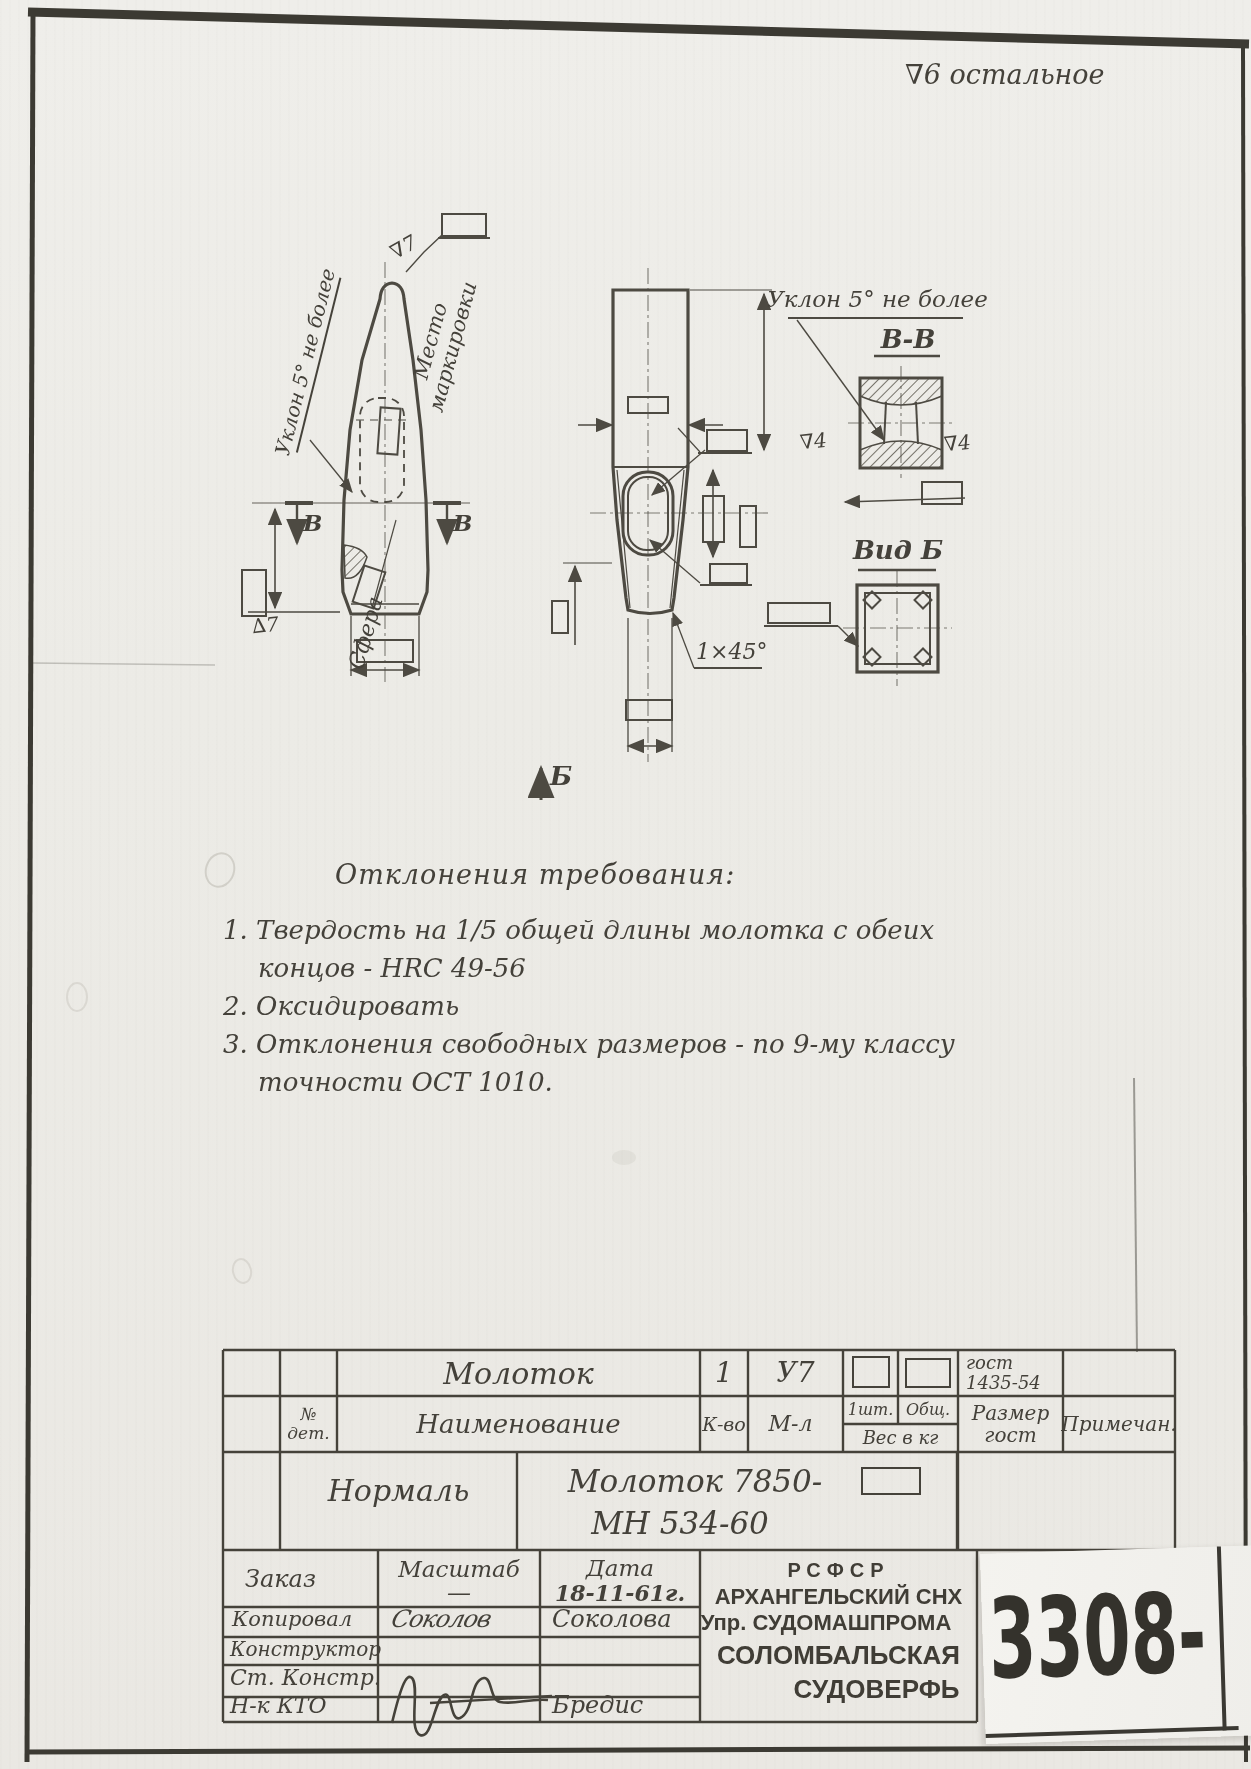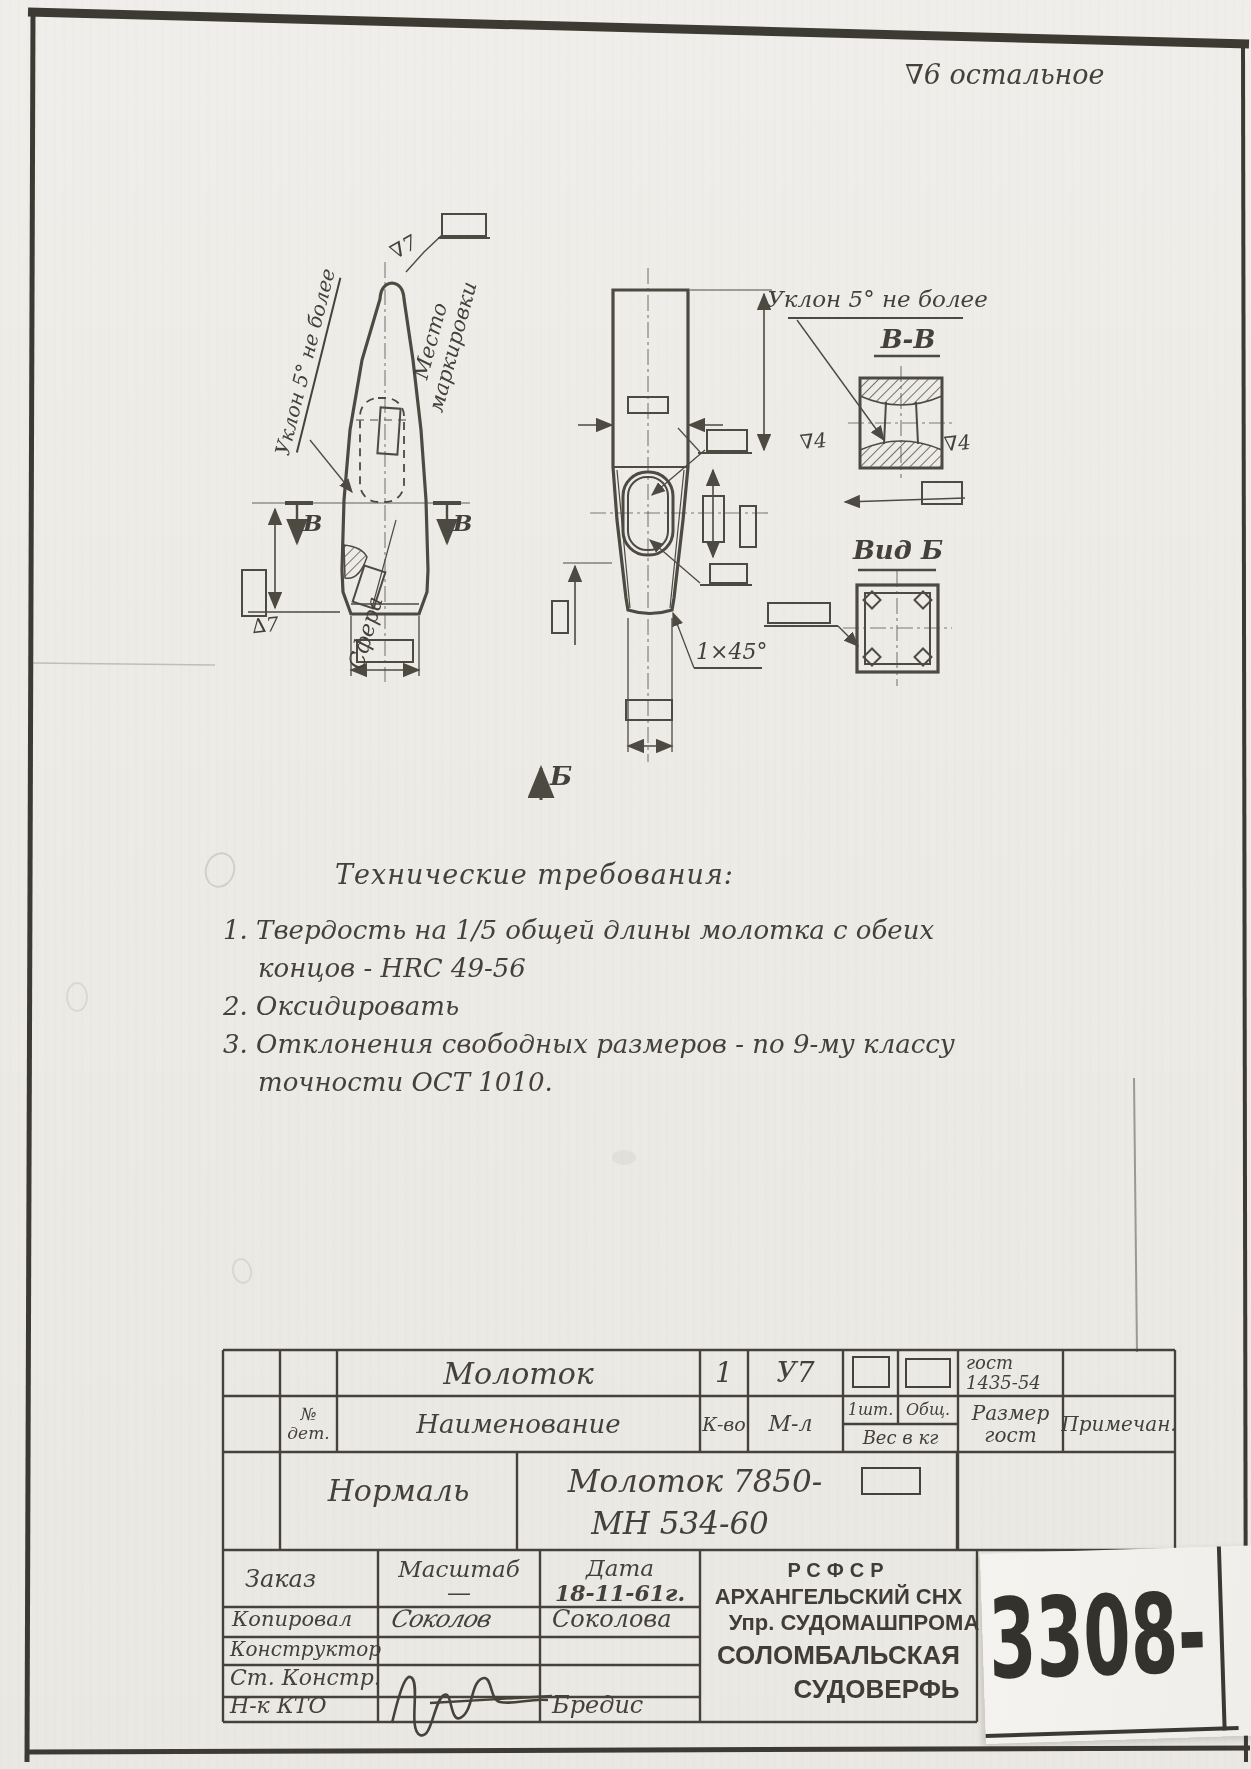--- a/index.html
+++ b/index.html
@@ -240,21 +240,21 @@
 
   <div class="t bold" style="left:550px;top:762px;font-size:26px;">Б</div>
 
   <div class="t c" style="left:790px;top:286px;width:175px;height:28px;font-size:23px;">Уклон 5° не более</div>
   <div class="t bold c" style="left:876px;top:324px;width:64px;height:30px;font-size:26px;">В-В</div>
   <div class="t" style="left:800px;top:430px;font-size:20px;transform:rotate(-6deg);">∇4</div>
   <div class="t" style="left:944px;top:432px;font-size:20px;transform:rotate(-6deg);">∇4</div>
   <div class="t bold c" style="left:856px;top:534px;width:84px;height:32px;font-size:26px;">Вид Б</div>
 
   <div>
-    <div class="t" style="left:335px;top:860px;font-size:27px;letter-spacing:1px;">Технические требования:</div>
+    <div class="t" style="left:335px;top:860px;font-size:27px;letter-spacing:1px;">Отклонения требования:</div>
     <div class="t" style="left:223px;top:916px;font-size:26px;text-align:right;">1.  Твердость на 1/5 общей длины молотка с обеих</div>
     <div class="t" style="left:258px;top:954px;font-size:26px;">концов - HRC 49-56</div>
     <div class="t" style="left:223px;top:992px;font-size:26px;">2.  Оксидировать</div>
     <div class="t" style="left:223px;top:1030px;font-size:26px;">3.  Отклонения свободных размеров - по 9-му классу</div>
     <div class="t" style="left:258px;top:1068px;font-size:26px;">точности ОСТ 1010.</div>
   </div>
 
   <div>
     <div class="t c" style="left:337px;top:1350px;width:363px;height:46px;font-size:30px;">Молоток</div>
     <div class="t c" style="left:700px;top:1350px;width:48px;height:46px;font-size:28px;">1</div>
@@ -294,21 +294,21 @@
     <div class="t sig" style="left:392px;top:1606px;font-size:24px;">Соколов</div>
     <div class="t" style="left:552px;top:1606px;font-size:24px;">Соколова</div>
     <div class="t" style="left:230px;top:1638px;font-size:20px;text-align:center;">Конструктор</div>
     <div class="t" style="left:230px;top:1666px;font-size:22px;">Ст. Констр.</div>
     <div class="t" style="left:230px;top:1694px;font-size:22px;">Н-к КТО</div>
     <div class="t" style="left:552px;top:1692px;font-size:24px;">Бредис</div>
 
     <div>
       <div class="t org c" style="left:700px;top:1558px;width:277px;height:24px;font-size:20px;letter-spacing:6px;font-style:normal;">РСФСР</div>
       <div class="t org c" style="left:700px;top:1584px;width:277px;height:26px;font-size:22px;font-style:normal;">АРХАНГЕЛЬСКИЙ СНХ</div>
-      <div class="t org c" style="left:700px;top:1610px;width:252px;height:26px;font-size:22px;font-style:normal;padding-left:28px;">Упр. СУДОМАШПРОМА</div>
+      <div class="t org c" style="left:700px;top:1610px;width:252px;height:26px;font-size:22px;font-style:normal;">Упр. СУДОМАШПРОМА</div>
       <div class="t org c" style="left:700px;top:1640px;width:277px;height:30px;font-size:26px;font-style:normal;">СОЛОМБАЛЬСКАЯ</div>
       <div class="t org c" style="left:700px;top:1674px;width:277px;height:30px;font-size:26px;font-style:normal;margin-left:38px;">СУДОВЕРФЬ</div>
     </div>
   </div>
 
   <div class="patch">
     <div class="vline"></div>
     <div class="hline"></div>
     <div class="stampnum">3308-</div>
   </div>

